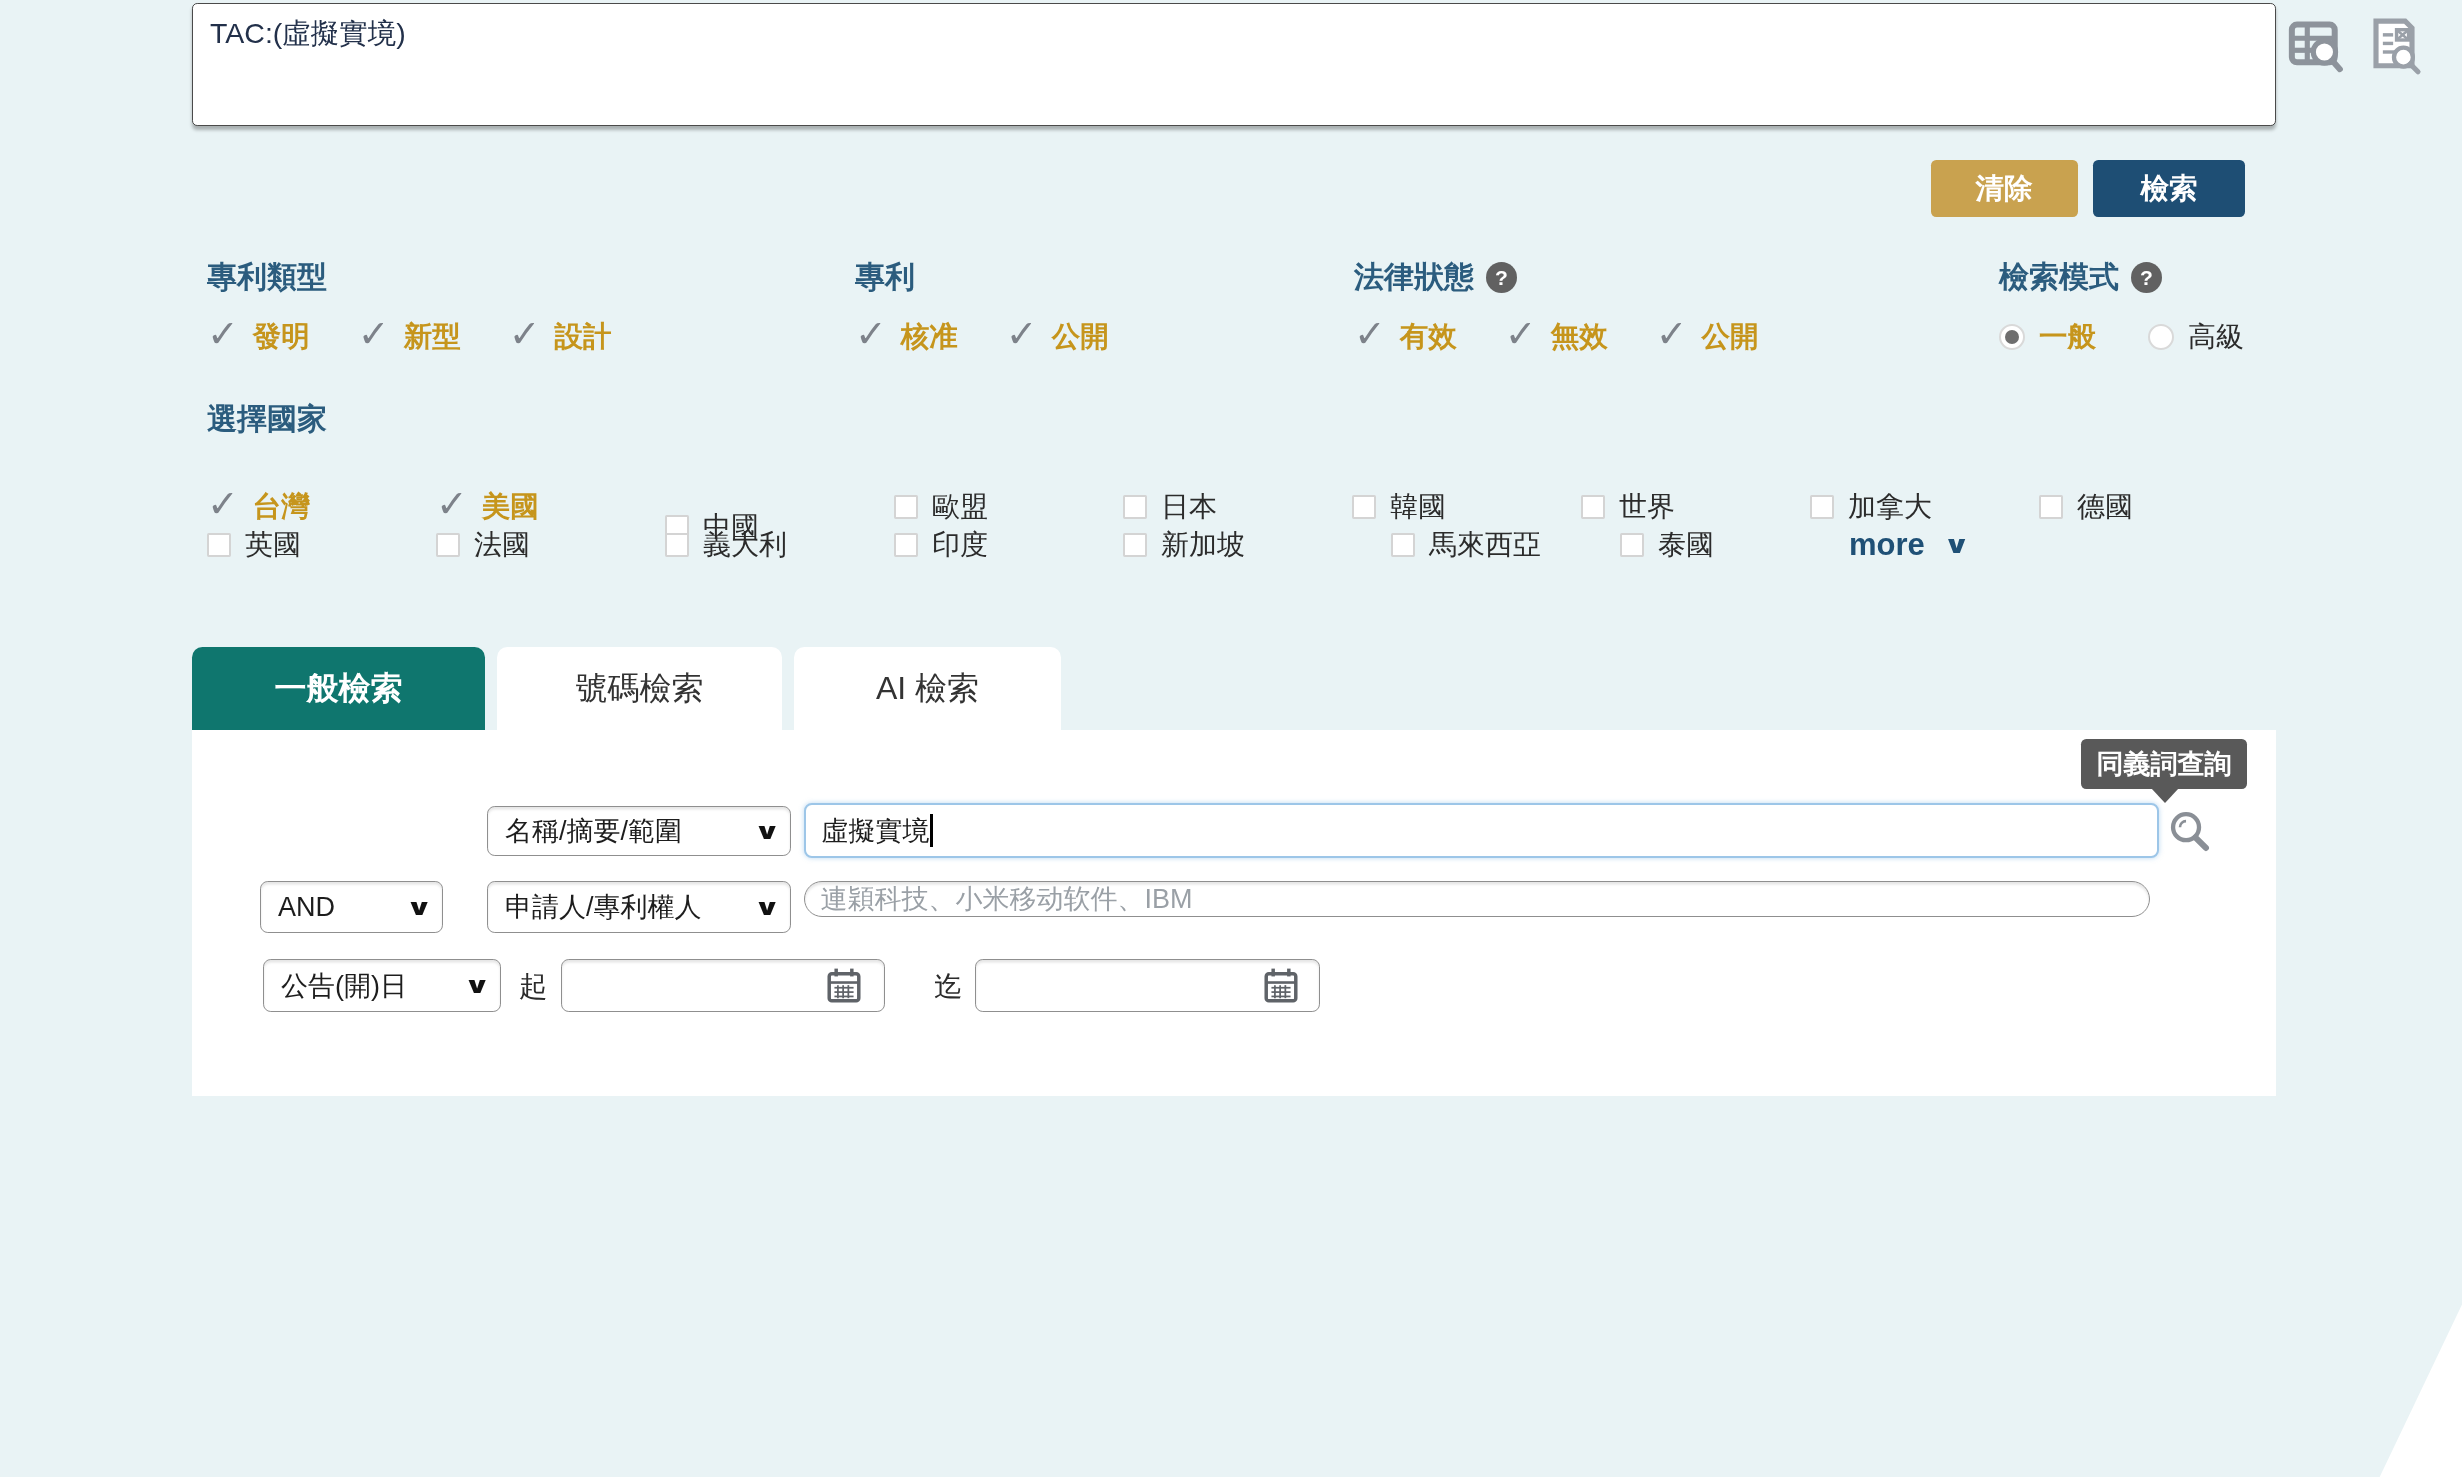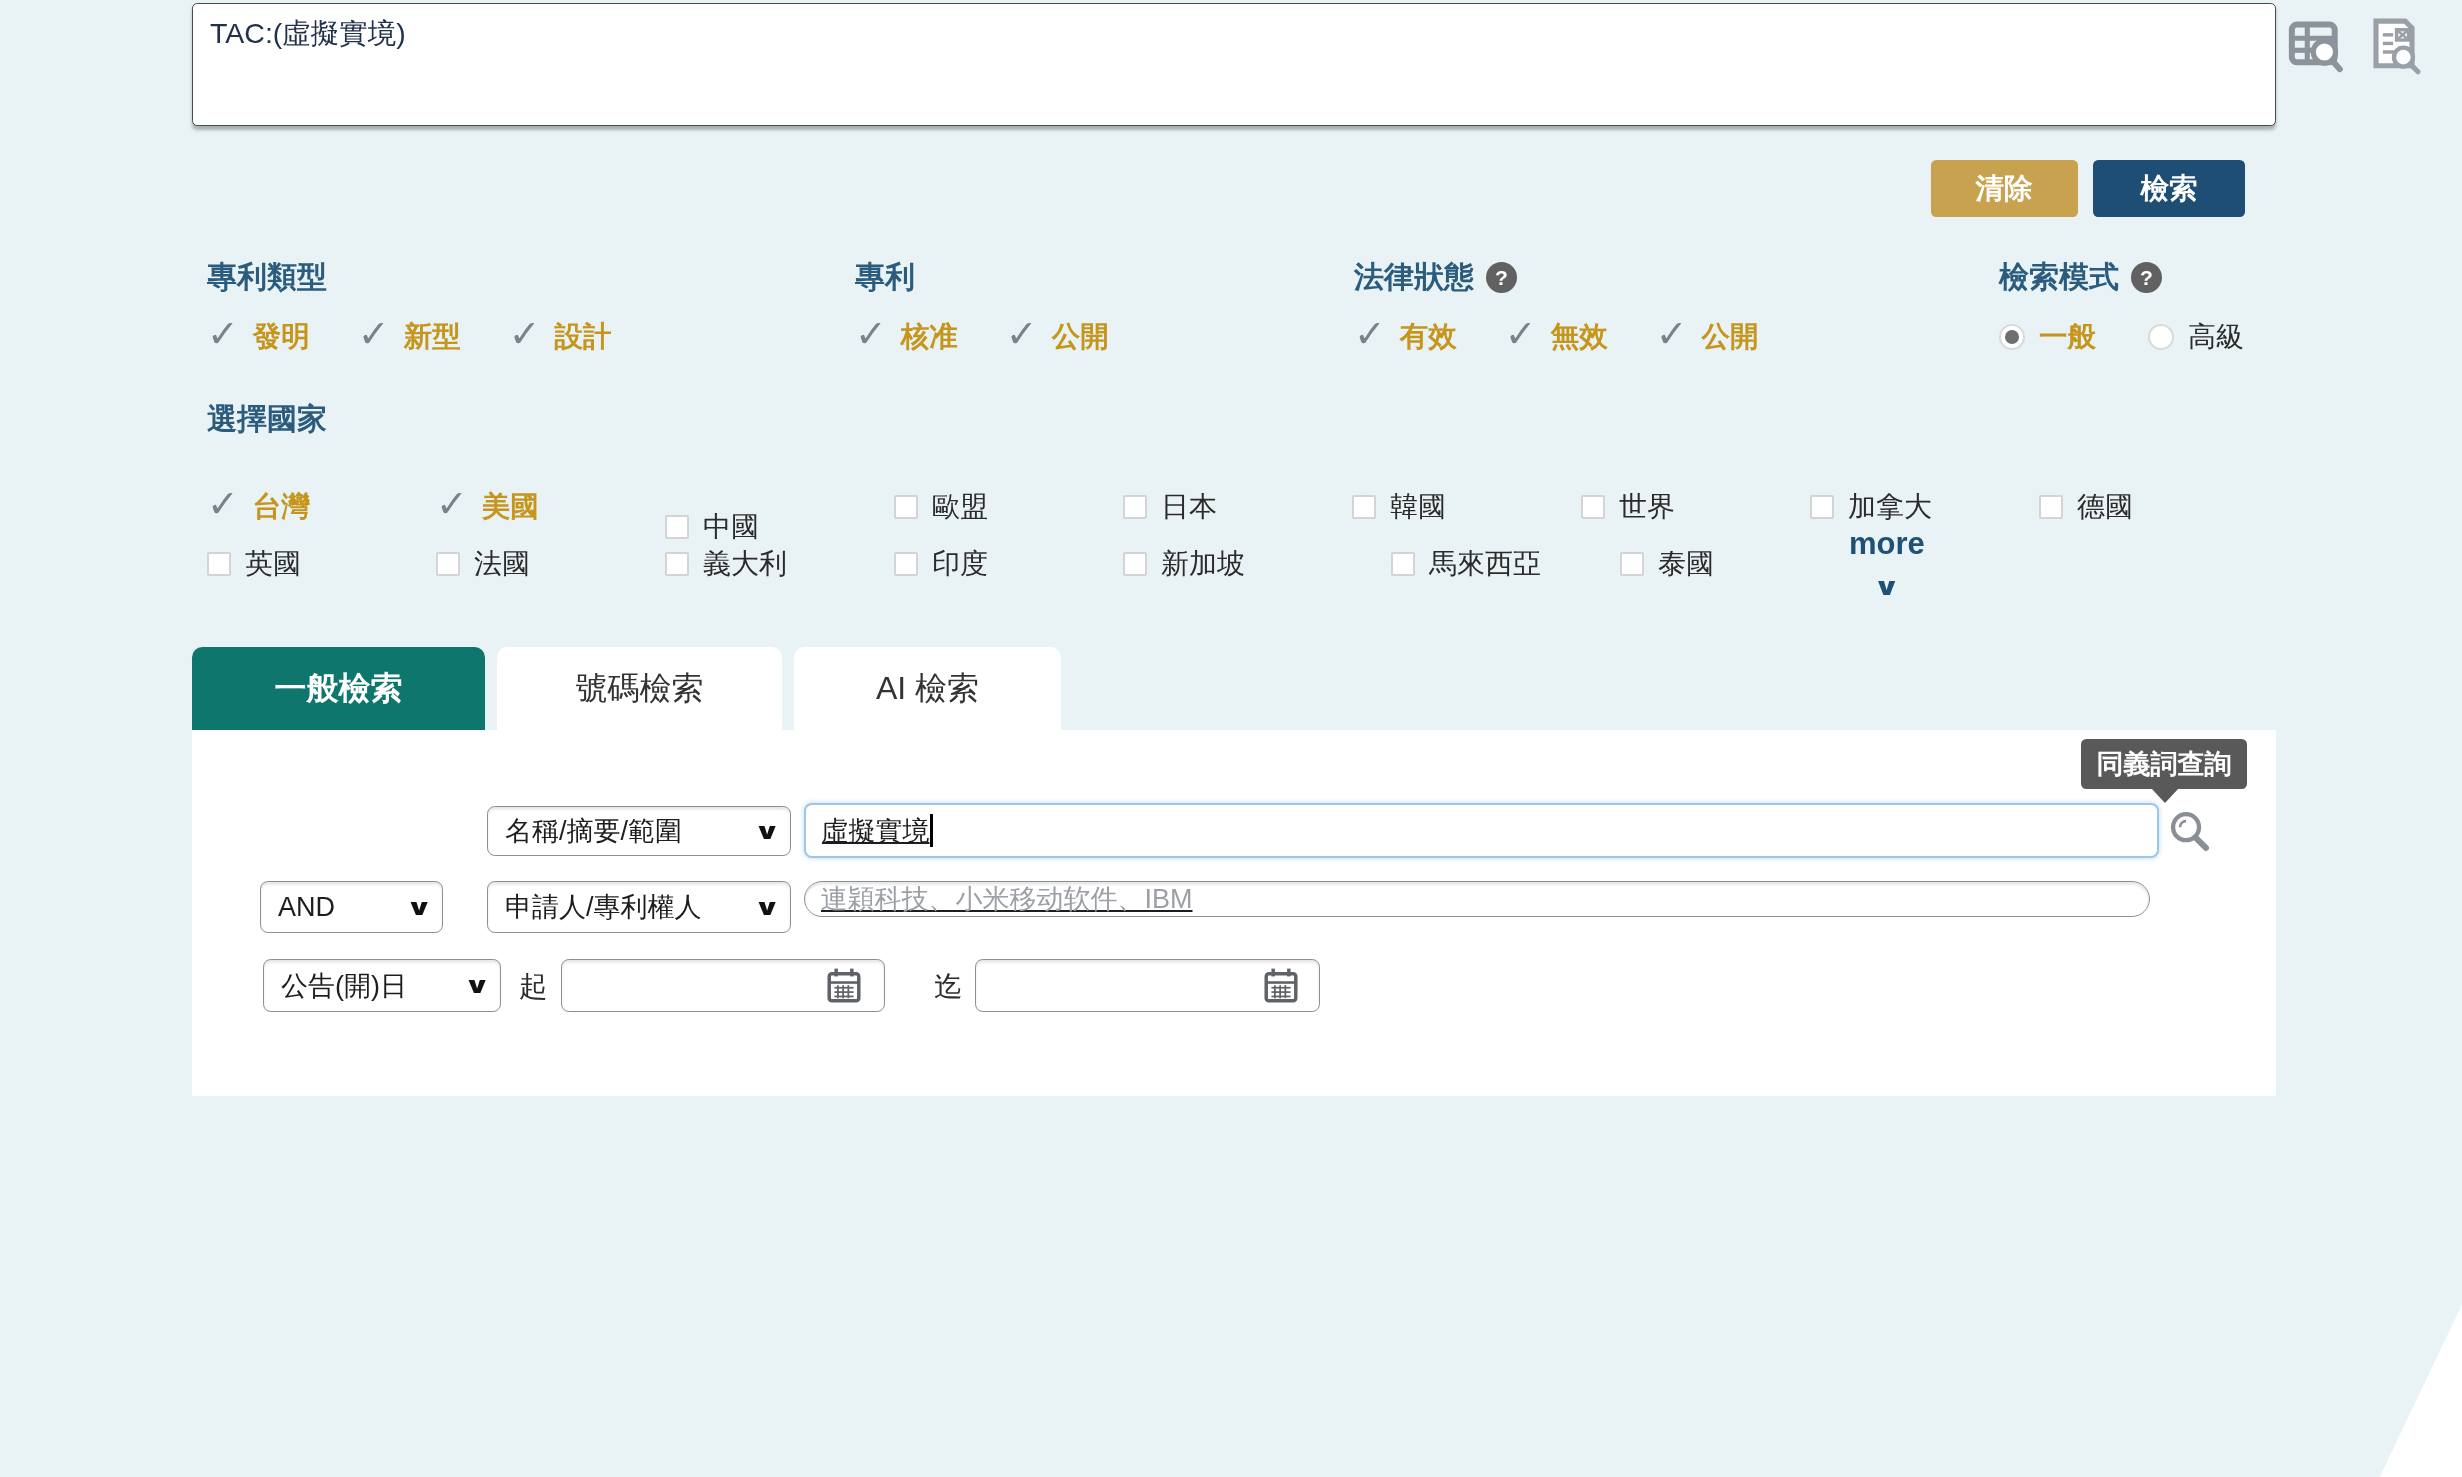--- a/index.html
+++ b/index.html
@@ -38,42 +38,42 @@
         font-size:21px;font-weight:bold;display:inline-flex;align-items:center;justify-content:center;}
   .opt-row{display:flex;align-items:center;}
   .opt{display:flex;align-items:center;gap:14px;cursor:pointer;}
   .check{font-size:38px;font-weight:bold;color:#7d828a;line-height:1;transform:translateY(-2.6px);}
   .box{width:24px;height:24px;border:2.6px solid #d4d4d4;background:#fff;border-radius:1.7px;box-sizing:border-box;}
   .lbl-on{font-size:28.5px;font-weight:bold;color:#c6951c;}
   .lbl-off{font-size:28px;color:#2b2b2b;}
   .radio{width:26px;height:26px;border-radius:50%;border:2.6px solid #d9d9d9;background:#fff;
          box-sizing:border-box;display:inline-flex;align-items:center;justify-content:center;}
   .radio .dot{width:14px;height:14px;border-radius:50%;background:#6e6e6e;}
-  .more-link{font-size:31px;font-weight:bold;color:#1f5076;display:flex;align-items:center;gap:11px;cursor:pointer;flex-direction:column;}
+  .more-link{font-size:31px;font-weight:bold;color:#1f5076;display:flex;align-items:center;gap:22px;cursor:pointer;}
   .chev{font-size:24px;font-weight:bold;transform:scaleX(1.4);}
 
   
   .tabs{left:192px;top:647px;display:flex;gap:12px;}
   .tab{height:83px;border-radius:10.4px 10.4px 0 0;display:flex;align-items:center;justify-content:center;
        font-size:32px;cursor:pointer;background:#fff;color:#333;}
   .tab.active{background:#0f766e;color:#fff;font-weight:bold;}
 
   
   .panel{left:192px;top:730px;width:2084px;height:366px;background:#fff;}
 
   
   .sel{background:#fff;border:1.7px solid #8f8f8f;border-radius:7.8px;
        box-shadow:inset 0 2.6px 2.6px rgba(0,0,0,.10);
        display:flex;align-items:center;justify-content:space-between;
        padding:0 14px 0 17px;box-sizing:border-box;font-size:27px;color:#1d1d1d;cursor:pointer;}
   .sel .chevron{font-weight:bold;font-size:22.4px;transform:scaleX(1.5);color:#111;}
   .inp{background:#fff;border:1.7px solid #8f8f8f;border-radius:7.8px;
        box-shadow:inset 0 2.6px 2.6px rgba(0,0,0,.10);
        font-size:27px;color:#1d1d1d;padding:0 15.5px;box-sizing:border-box;
-       font-family:inherit;outline:none;text-decoration:underline;}
+       font-family:inherit;outline:none;}
   .inp::placeholder{color:#9aa0a6;opacity:1;}
   .inp.focused{border:2.6px solid #9dc6e8;box-shadow:0 0 5.2px rgba(120,180,230,.5);}
   .caret{width:2.6px;height:33px;background:#000;}
   .fld-label{font-size:28.5px;color:#2b2b2b;}
 
   
   .tooltip{background:#595959;color:#fff;font-weight:bold;font-size:27px;
            padding:7px 15.5px;border-radius:5.2px;white-space:nowrap;}
   .tooltip .arrow{position:absolute;left:42%;bottom:-14px;width:0;height:0;
            border-left:14px solid transparent;border-right:14px solid transparent;border-top:15.5px solid #595959;}

